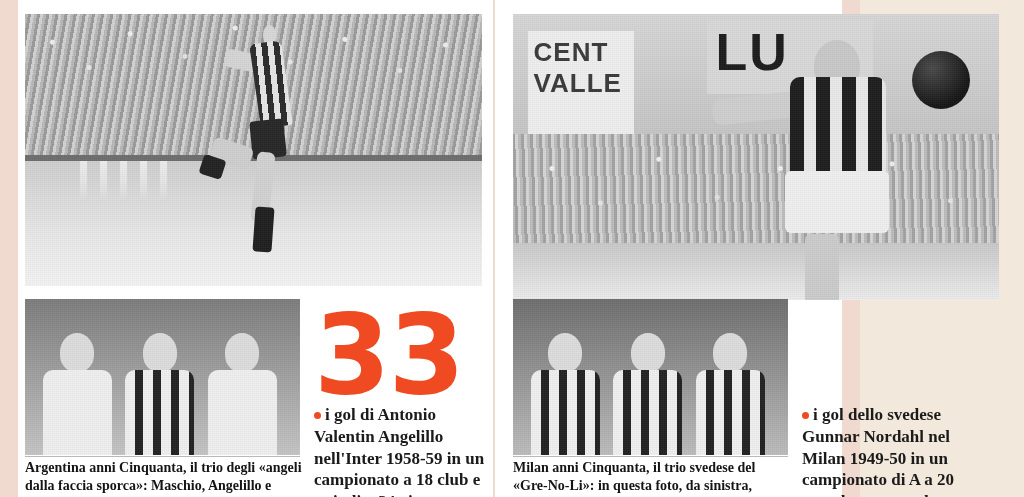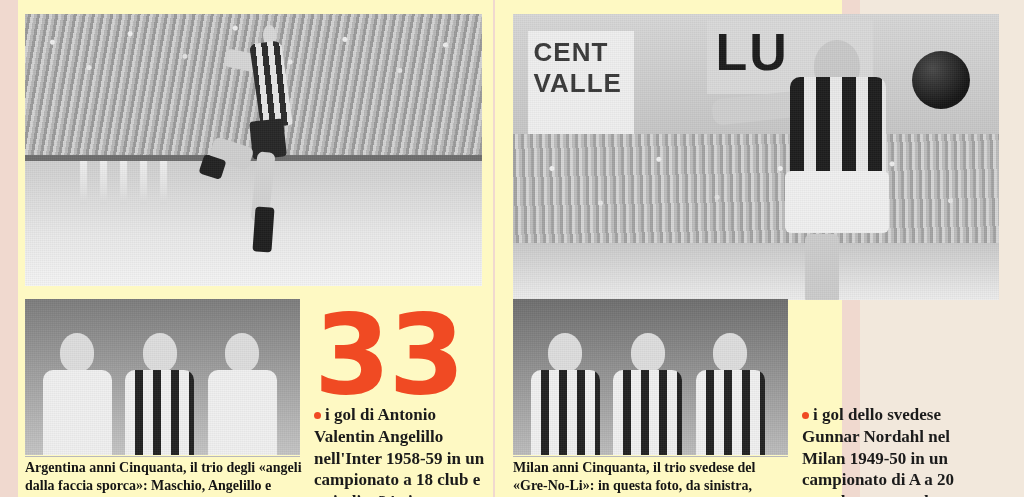--- a/index.html
+++ b/index.html
@@ -10,21 +10,21 @@
   body {
     width: 1024px;
     height: 497px;
     font-family: "Liberation Sans", sans-serif;
     overflow: hidden;
   }
   .page {
     position: relative;
     width: 860px;
     height: 497px;
-    background: #fef9c3;
+    background: #ffffff;
   }
   
   .band-left, .band-right {
     position: absolute;
     top: 0;
     height: 497px;
     width: 18px;
     background: #f0d9cf;
   }
   .band-left { left: 0; }

